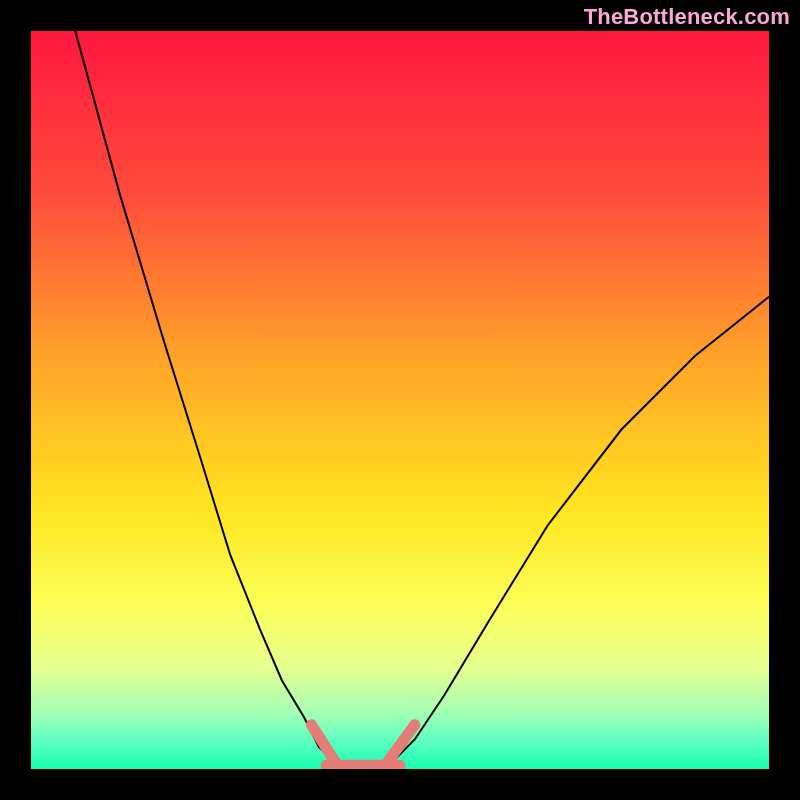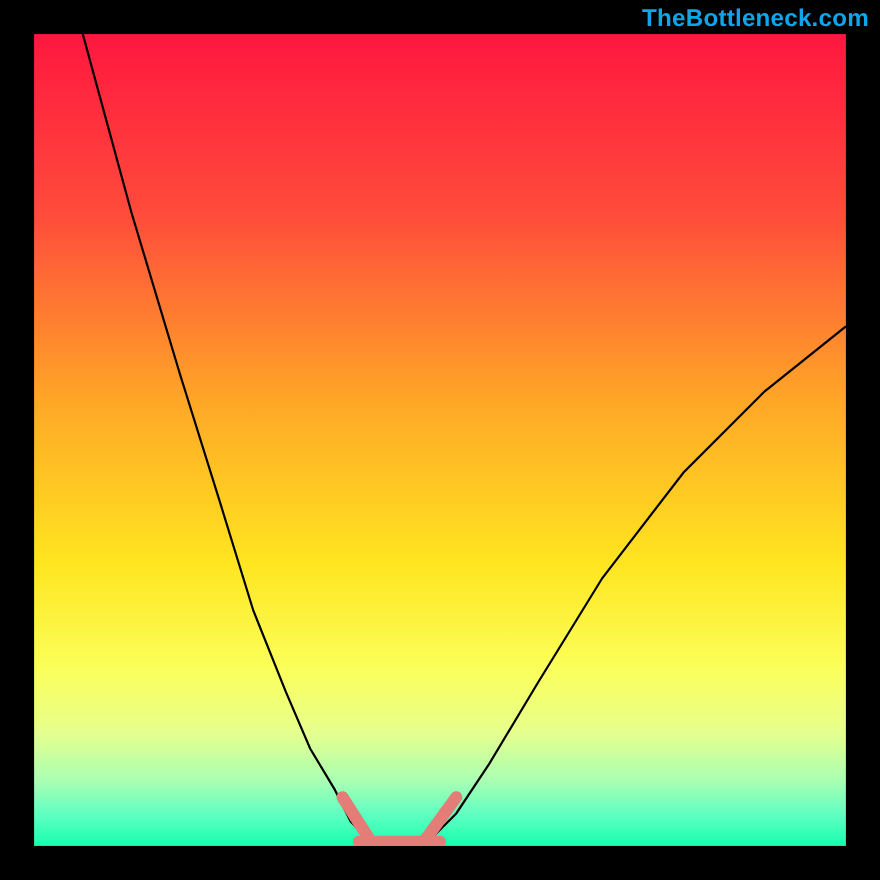--- a/index.html
+++ b/index.html
@@ -13,21 +13,21 @@
   }
   .frame {
     position: relative;
     width: 800px;
     height: 800px;
   }
   .watermark {
     position: absolute;
     top: 4px;
     right: 10px;
-    color: #0ea5e9;
+    color: #f9a8d4;
     font-size: 22px;
     font-weight: 600;
     letter-spacing: 0.2px;
     z-index: 5;
     user-select: none;
   }
   svg {
     display: block;
   }
 </style>

